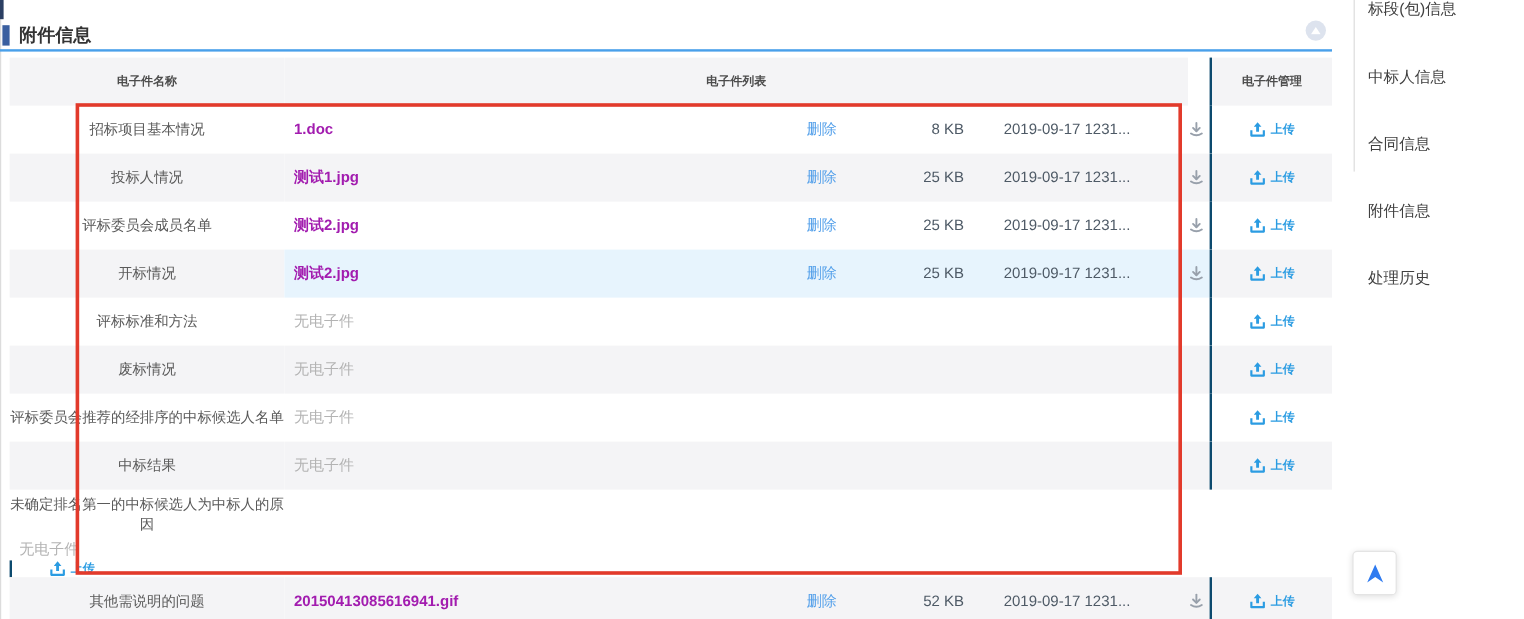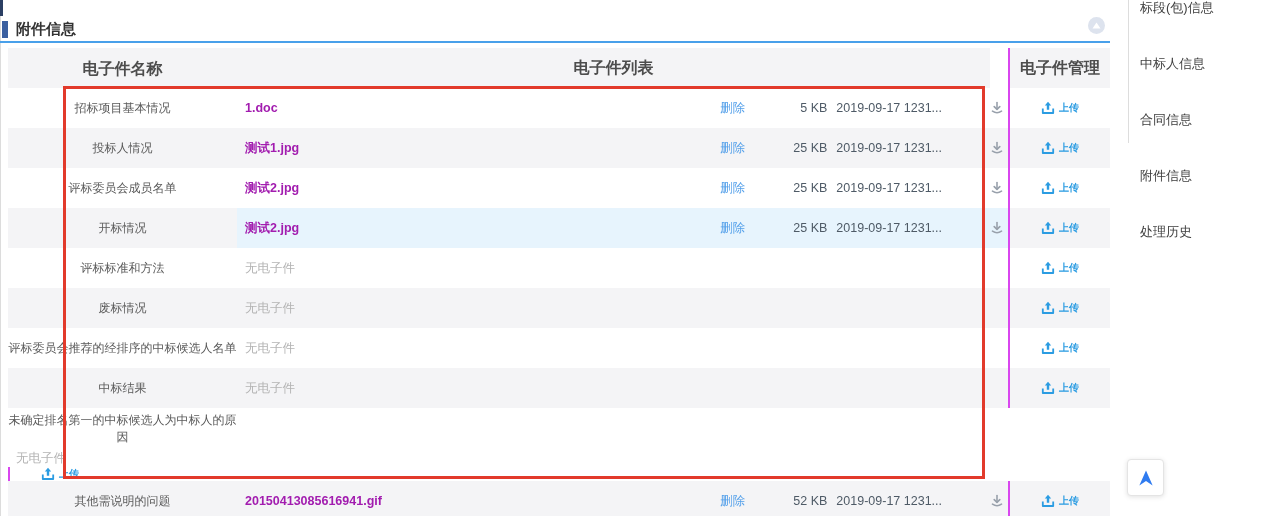--- a/index.html
+++ b/index.html
@@ -20,34 +20,34 @@
   .blue-underline { position:absolute; left:0; top:41px; width:1110px; height:2px; background:#49a0ea; }
 
   
   .atable { position:absolute; left:8px; top:48px; width:1102px; }
   .trow { display:flex; width:1102px; min-height:40px; align-items:stretch; }
   .trow.tall { min-height:65px;flex-direction:column; }
   .cell { display:flex; align-items:center; }
   .c-name { width:229px; justify-content:center; text-align:center; font-size:12px; color:#5a5a5a; line-height:17px; padding:4px 0; }
   .c-list { width:753px; padding-left:8px; padding-right:48px; font-size:12.5px; }
   .c-dl   { width:18px; justify-content:flex-start; }
-  .c-manage { width:102px; justify-content:center; border-left:2px solid #d946ef;text-align:right; }
-
-  .thead .cell { font-size:16px; color:#4d4d4d; font-weight:600; }
+  .c-manage { width:102px; justify-content:center; border-left:2px solid #0c4a6e;text-align:right; }
+
+  .thead .cell { font-size:10px; color:#4d4d4d; font-weight:600; }
   .thead .c-name, .thead .c-list, .thead .c-manage { background:#f4f4f6; }
   .thead .c-list { justify-content:center; padding:0; }
   .thead .c-dl { background:#fff; }
 
   .trow.even .cell { background:#f4f4f6; }
   .trow.even .c-manage { background:#f4f4f6; }
   .trow.highlight .c-list, .trow.highlight .c-dl { background:#e7f4fd; }
 
   .file-link { color:#a21caf; font-weight:700; text-decoration:none; cursor:pointer; }
   .no-file { color:#b3b3b3; font-size:12.5px; }
-  .file-meta { margin-left:auto; display:flex; align-items:center; }
+  .file-meta { margin-left:auto; display:flex; align-items:center;gap:24px; }
   .del-link { color:#54a0ea; text-decoration:none; cursor:pointer; font-size:12.5px; }
   .f-size { width:48px; text-align:right; margin-left:34px; color:#4e5a66; font-size:12.5px; }
   .f-date { margin-left:9px; color:#4e5a66; font-size:12.5px; white-space:nowrap; }
   .dl-btn { display:inline-flex; cursor:pointer; }
   .upload-btn { display:inline-flex; align-items:center; gap:4px; color:#2b9ce2; font-size:10px; font-weight:600;
     text-decoration:none; cursor:pointer; }
 
   
   .red-box { position:absolute; left:63px; top:86px; width:922px; height:393px; border:3px solid #e23a2b; pointer-events:none; }
 
@@ -87,21 +87,21 @@
       <div class="cell c-manage">电子件管理</div>
     </div>
     <div id="tbody">
   <div class="trow">
     <div class="cell c-name">招标项目基本情况</div>
     <div class="cell c-list">
       <a class="file-link">1.doc</a>
 
       <span class="file-meta">
         <a class="del-link">删除</a>
-        <span class="f-size">5 KB</span>
+        <span class="f-size">8 KB</span>
         <span class="f-date">2019-09-17 1231...</span>
       </span>
     </div>
     <div class="cell c-dl">
       <a class="dl-btn">
         <svg width="14" height="14" viewBox="0 0 14 14">
           <g stroke="#98a0ab" stroke-width="1.6" fill="none" stroke-linecap="round" stroke-linejoin="round">
             <path d="M7 1.5 L7 8"></path>
             <path d="M4.2 5.6 L7 8.4 L9.8 5.6"></path>
             <path d="M2.5 10.2 Q7 13.2 11.5 10.2"></path>

